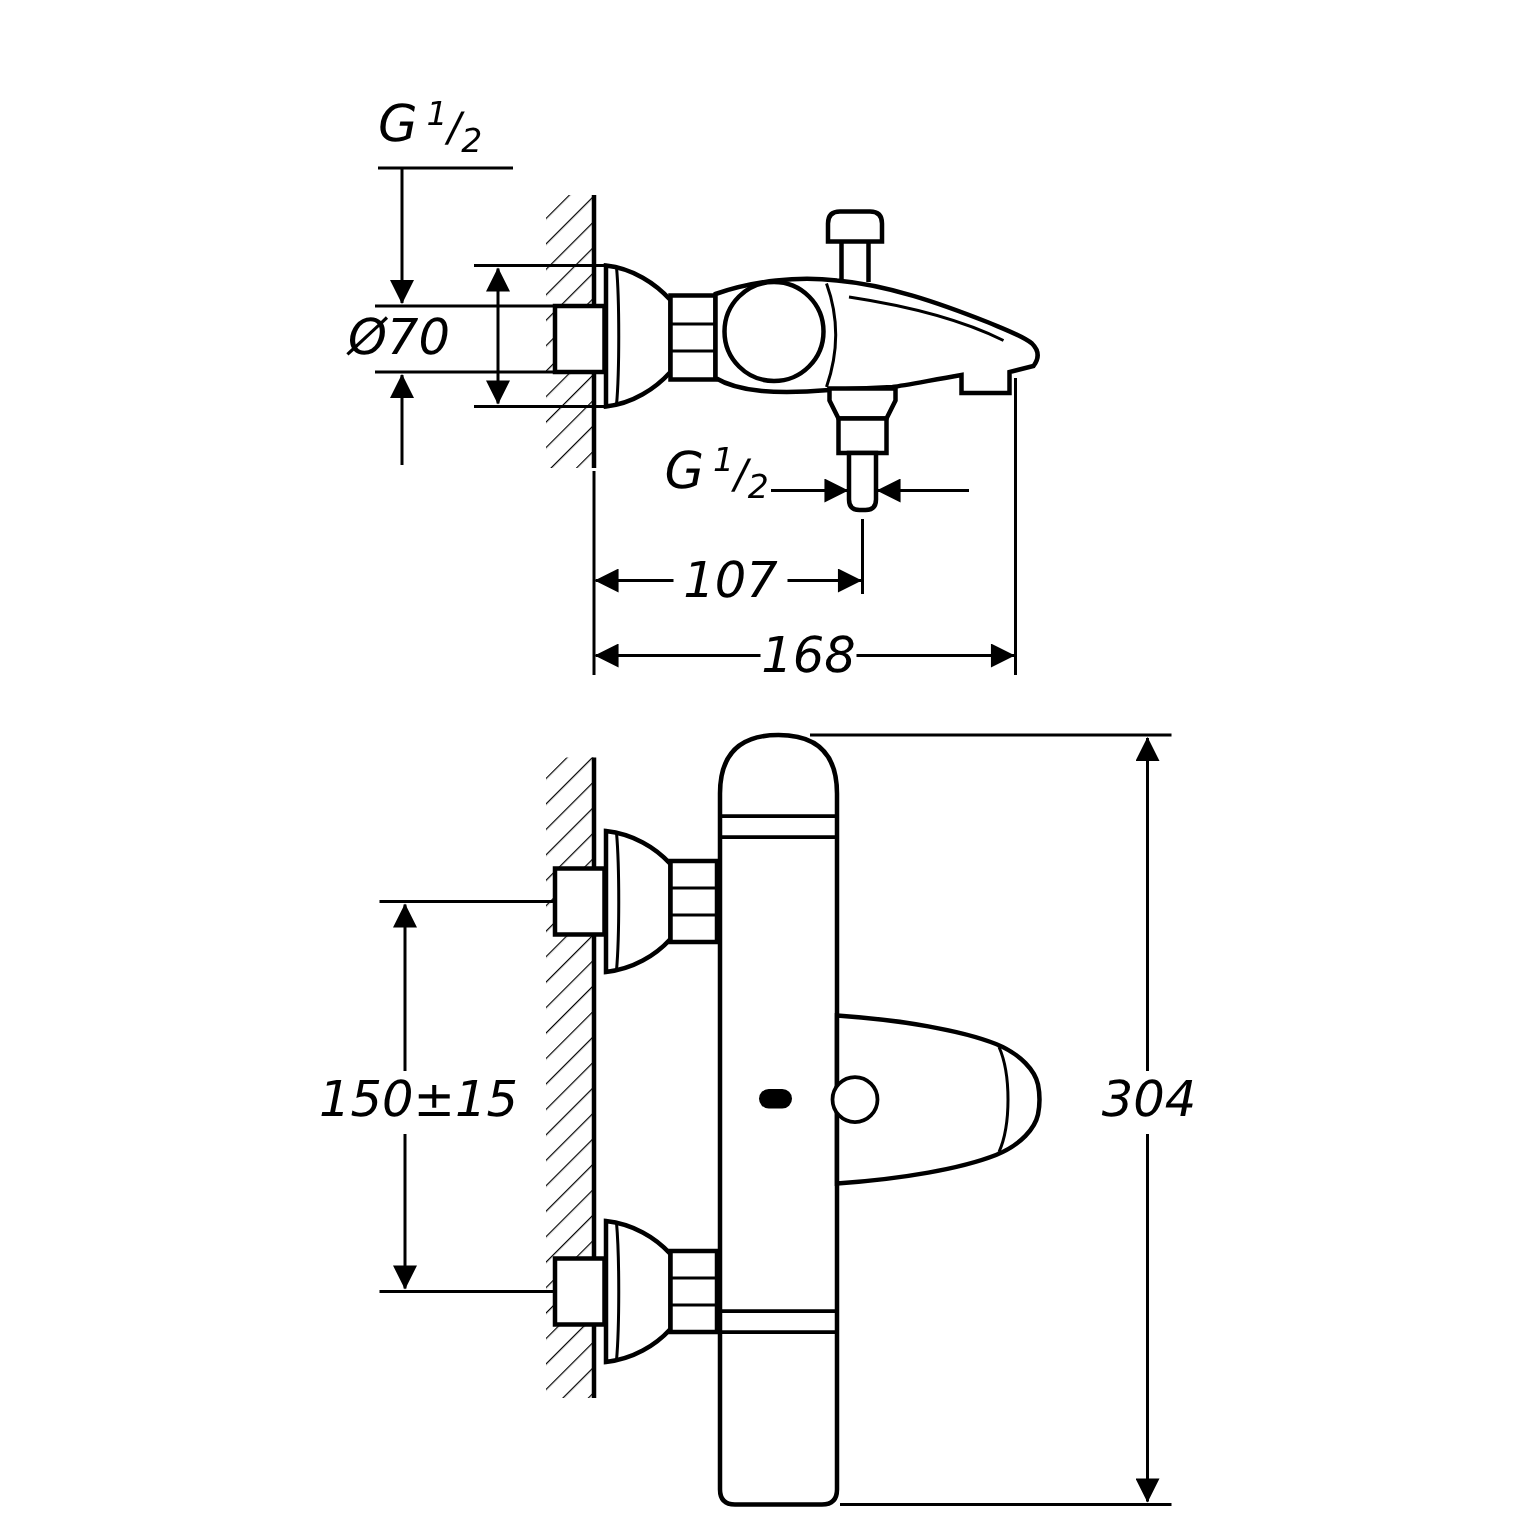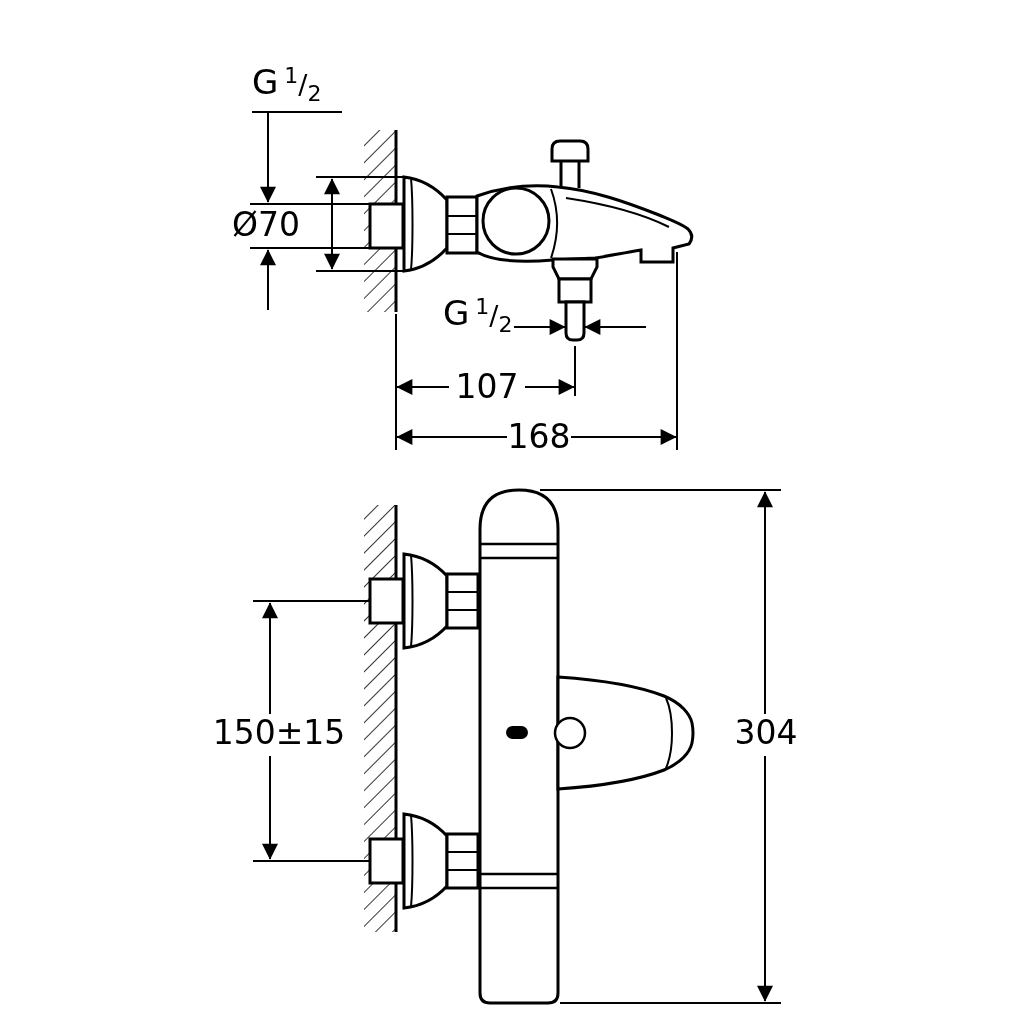--- a/index.html
+++ b/index.html
@@ -8,20 +8,21 @@
     background: #ffffff;
     width: 1024px;
     height: 1024px;
     overflow: hidden;
     font-family: "DejaVu Sans", sans-serif;
   }
   #stage {
     width: 1024px;
     height: 1024px;
     background: #ffffff;
+    font-style: italic;
   }
   svg text {
     fill: #000000;
     font-family: "DejaVu Sans", sans-serif;
   }
   .dim-text { font-size: 33px; }
   .thread-main { font-size: 34px; }
   .thread-frac { font-size: 22px; }
   .thread-slash { font-size: 27px; }
 </style>

